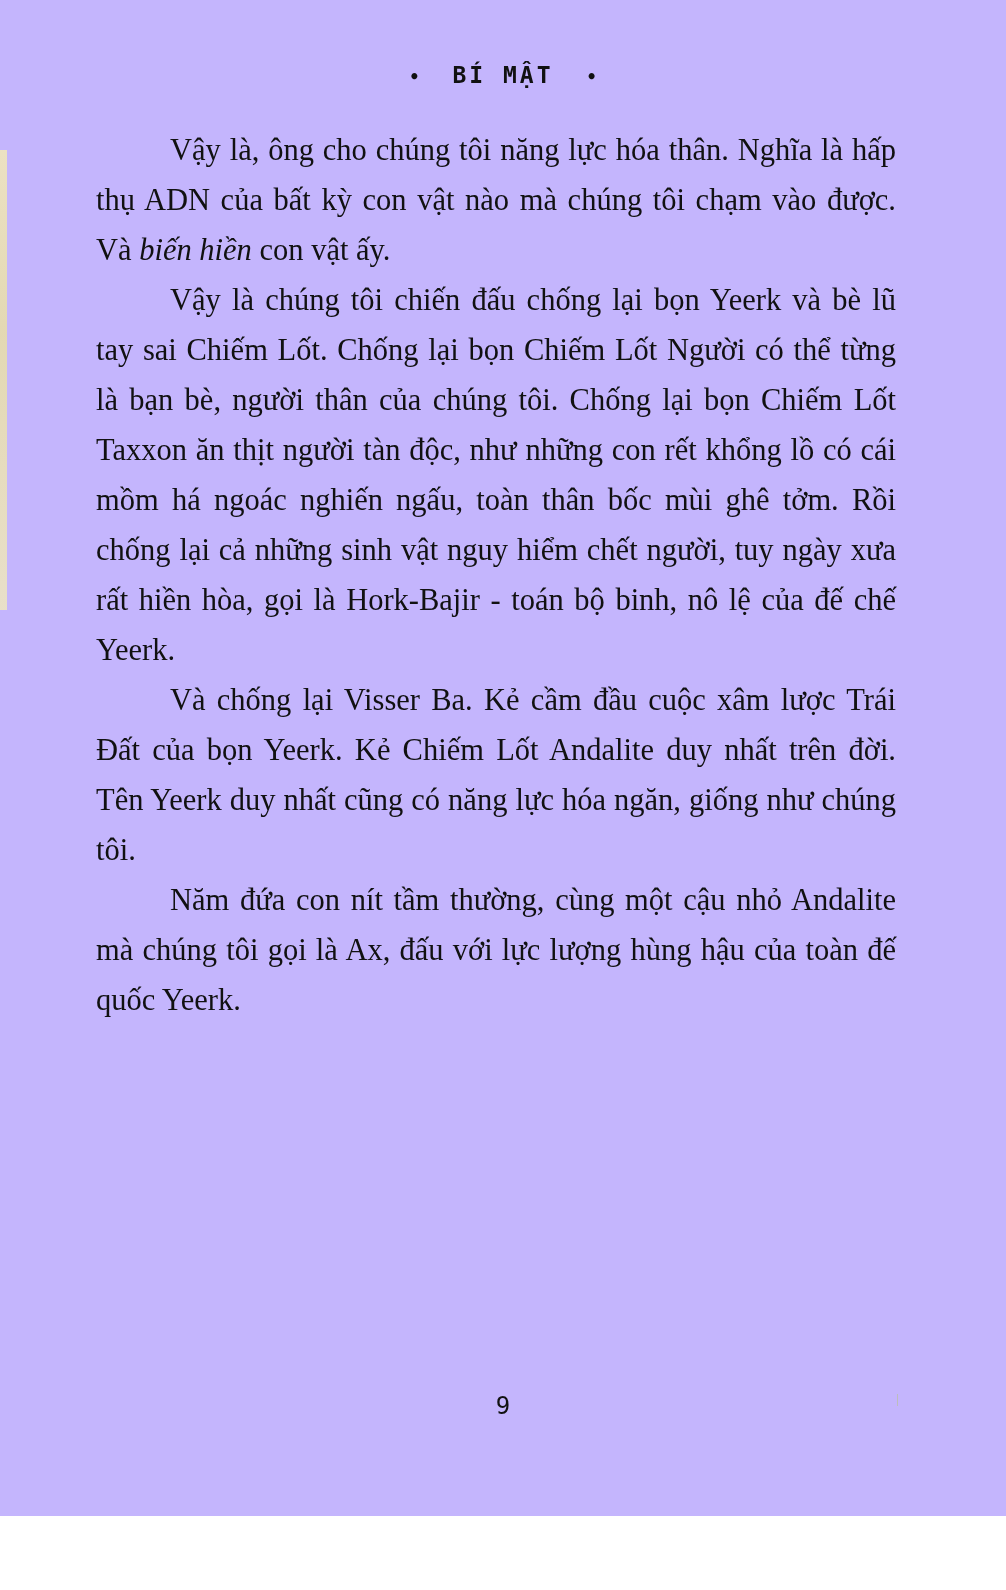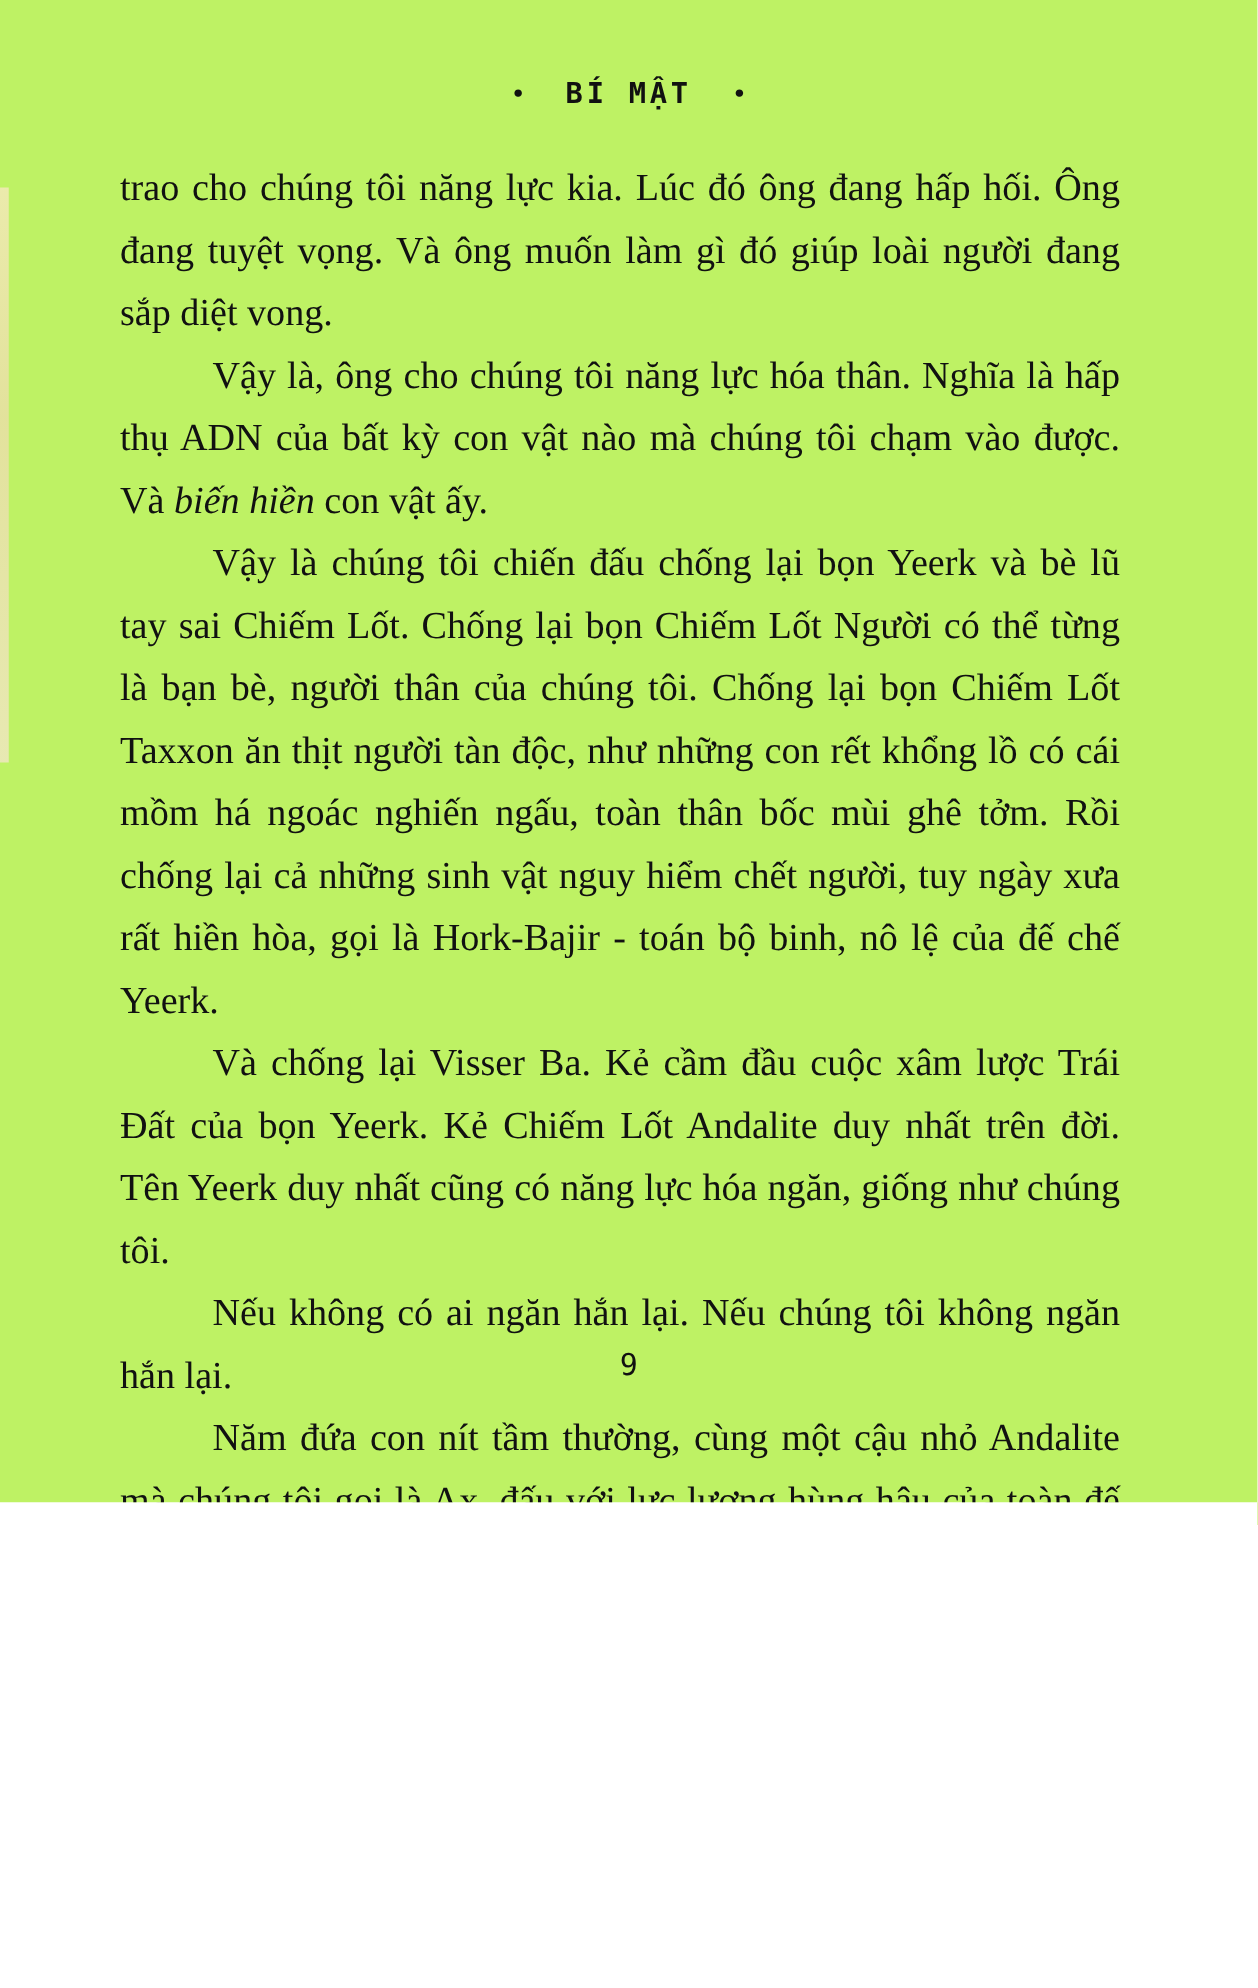--- a/index.html
+++ b/index.html
@@ -3,22 +3,22 @@
 <meta charset="utf-8">
 <style>
   html, body {
     margin: 0;
     padding: 0;
     background: #ffffff;
   }
   .page {
     position: relative;
     width: 1006px;
-    height: 1202px;
-    background: #bef264;
+    height: 1516px;
+    background: #c4b5fd;
     overflow: hidden;
     font-family: "Liberation Serif", serif;
     color: #111111;
   }
   
   .edge-bleed {
     position: absolute;
     left: 0;
     top: 150px;
     width: 7px;
@@ -90,26 +90,24 @@
 
   <div class="edge-bleed"></div>
 
   <div class="running-head">
     <span class="dot">•</span>
     <span class="hd-text">BÍ MẬT</span>
     <span class="dot">•</span>
   </div>
 
   <div class="body-text">
-    <p>trao cho chúng tôi năng lực kia. Lúc đó ông đang hấp hối. Ông đang tuyệt vọng. Và ông muốn làm gì đó giúp loài người đang sắp diệt vong.</p>
     <p class="indent">
       <span id="p2rich">Vậy là, ông cho chúng tôi năng lực hóa thân. Nghĩa là hấp thụ ADN của bất kỳ con vật nào mà chúng tôi chạm vào được. Và <em>biến hiền</em> con vật ấy.</span>
     </p>
     <p class="indent">Vậy là chúng tôi chiến đấu chống lại bọn Yeerk và bè lũ tay sai Chiếm Lốt. Chống lại bọn Chiếm Lốt Người có thể từng là bạn bè, người thân của chúng tôi. Chống lại bọn Chiếm Lốt Taxxon ăn thịt người tàn độc, như những con rết khổng lồ có cái mồm há ngoác nghiến ngấu, toàn thân bốc mùi ghê tởm. Rồi chống lại cả những sinh vật nguy hiểm chết người, tuy ngày xưa rất hiền hòa, gọi là Hork-Bajir - toán bộ binh, nô lệ của đế chế Yeerk.</p>
     <p class="indent">Và chống lại Visser Ba. Kẻ cầm đầu cuộc xâm lược Trái Đất của bọn Yeerk. Kẻ Chiếm Lốt Andalite duy nhất trên đời. Tên Yeerk duy nhất cũng có năng lực hóa ngăn, giống như chúng tôi.</p>
-    <p class="indent">Nếu không có ai ngăn hắn lại. Nếu chúng tôi không ngăn hắn lại.</p>
     <p class="indent">Năm đứa con nít tầm thường, cùng một cậu nhỏ Andalite mà chúng tôi gọi là Ax, đấu với lực lượng hùng hậu của toàn đế quốc Yeerk.</p>
   </div>
 
   <div class="tick"></div>
 
   <div class="folio">9</div>
 </div>
 
 </body></html>

